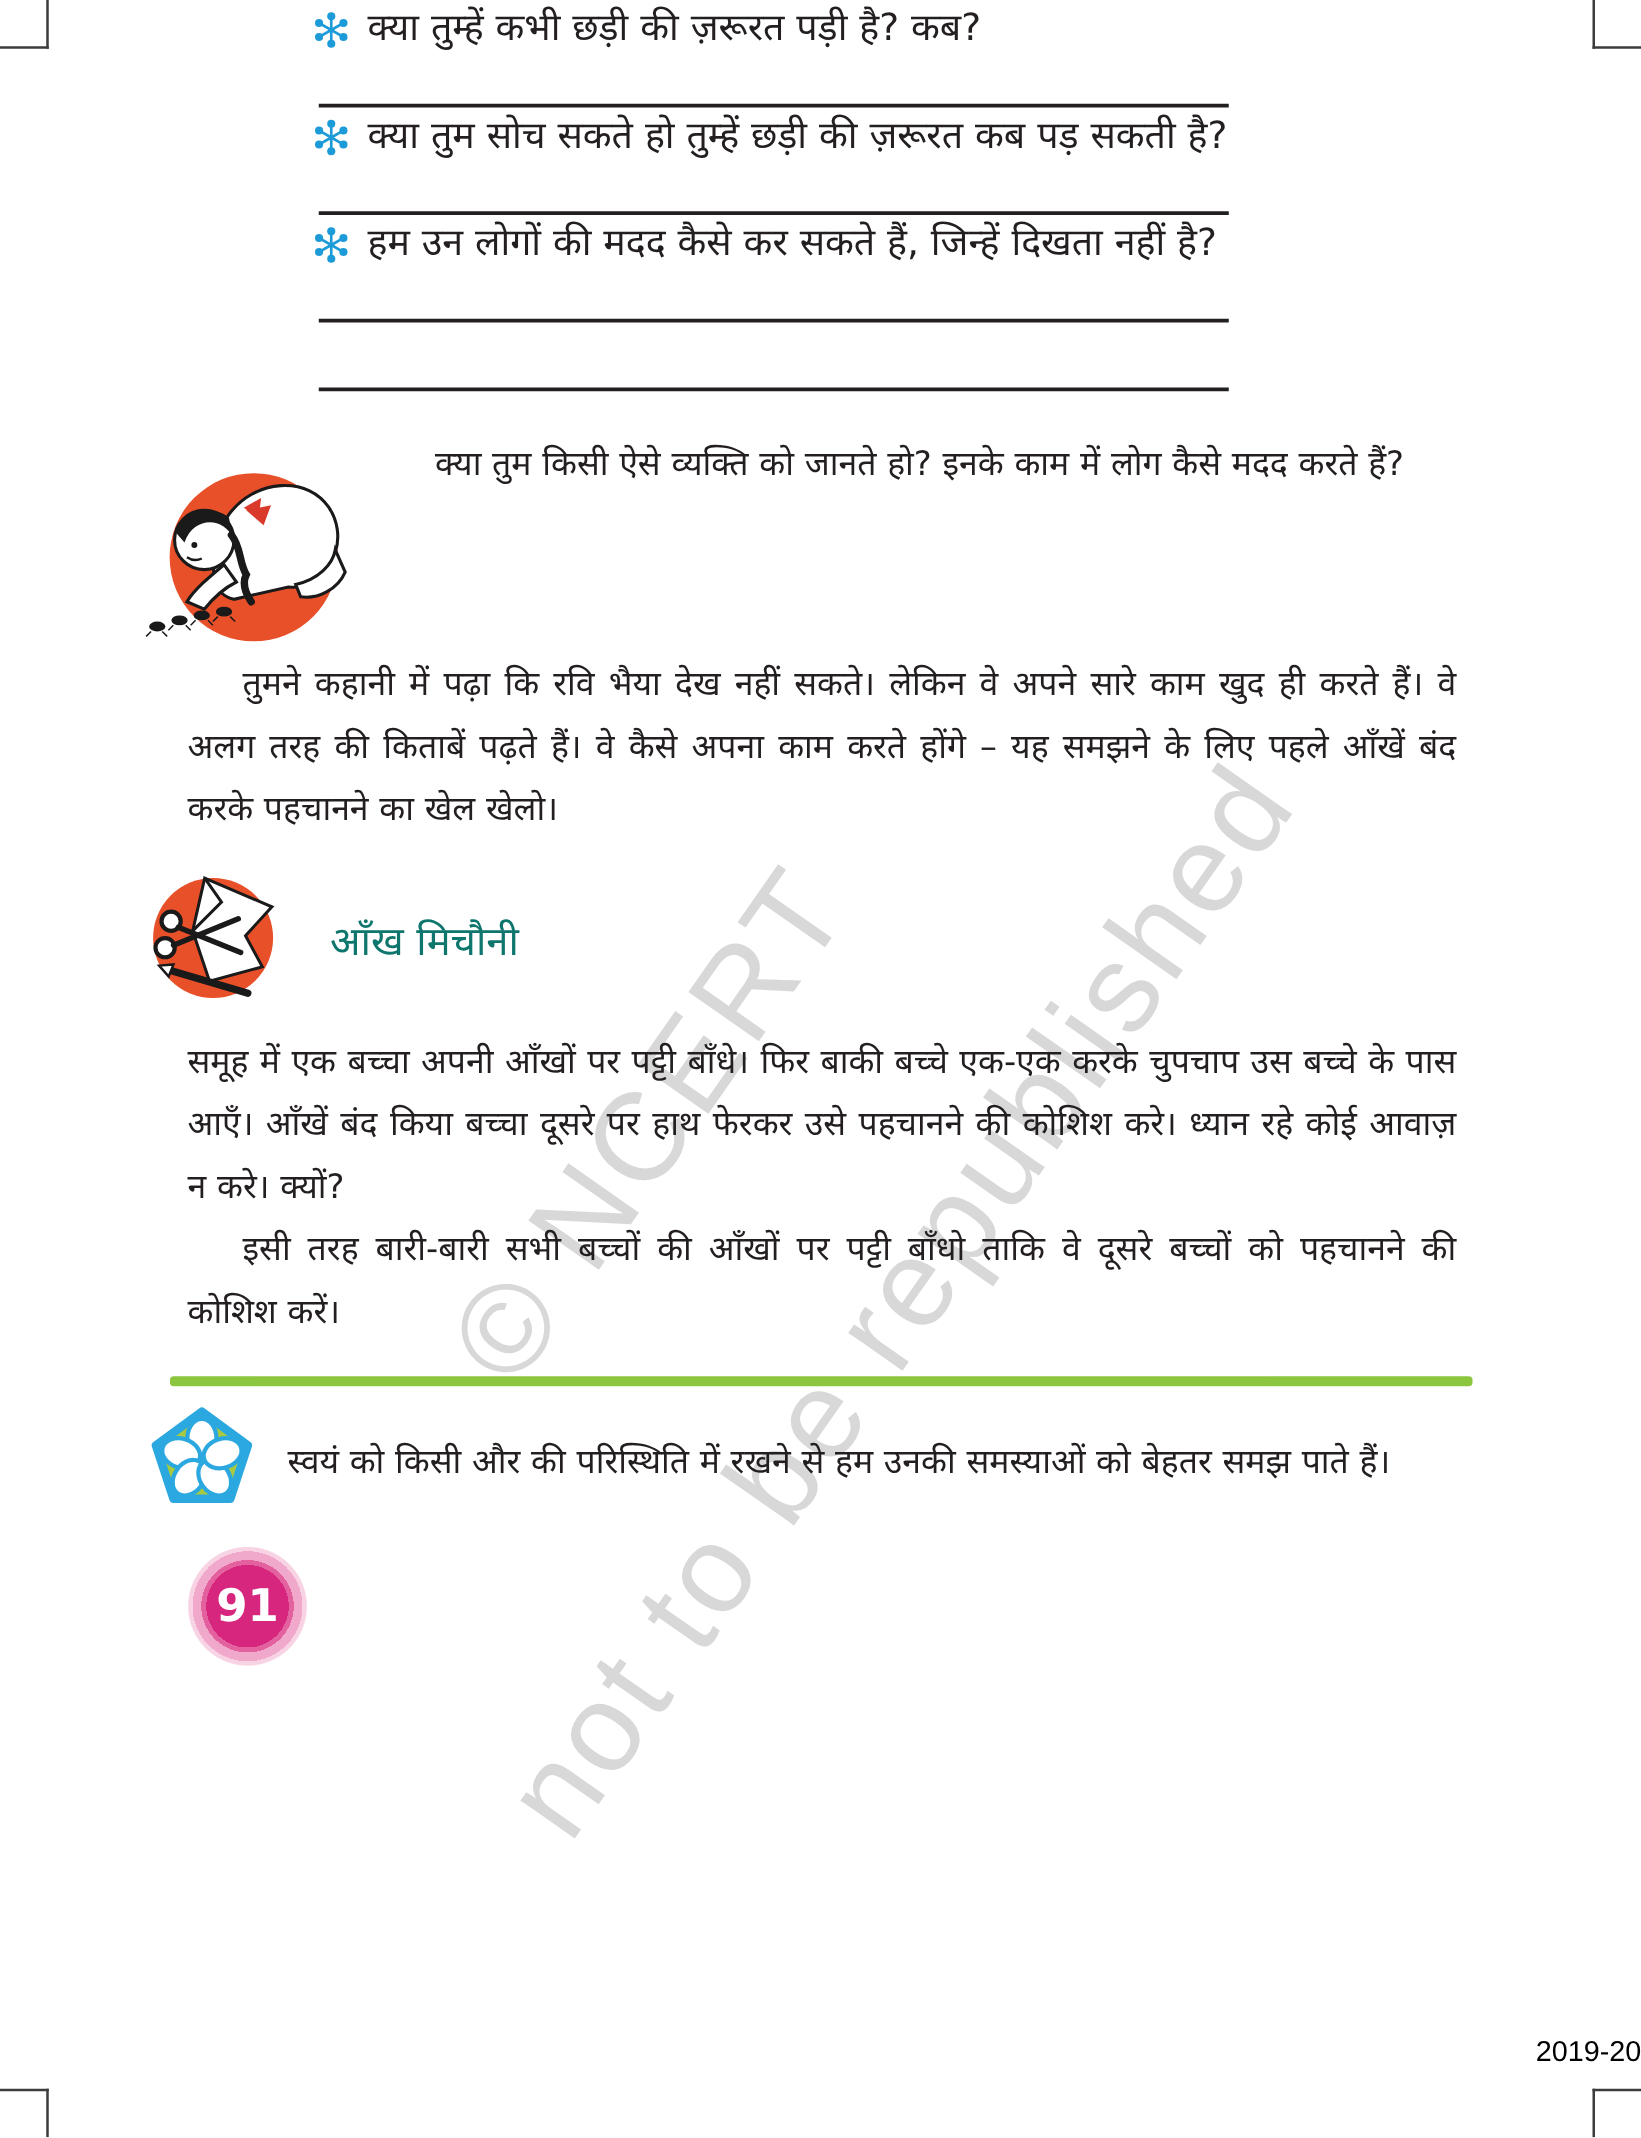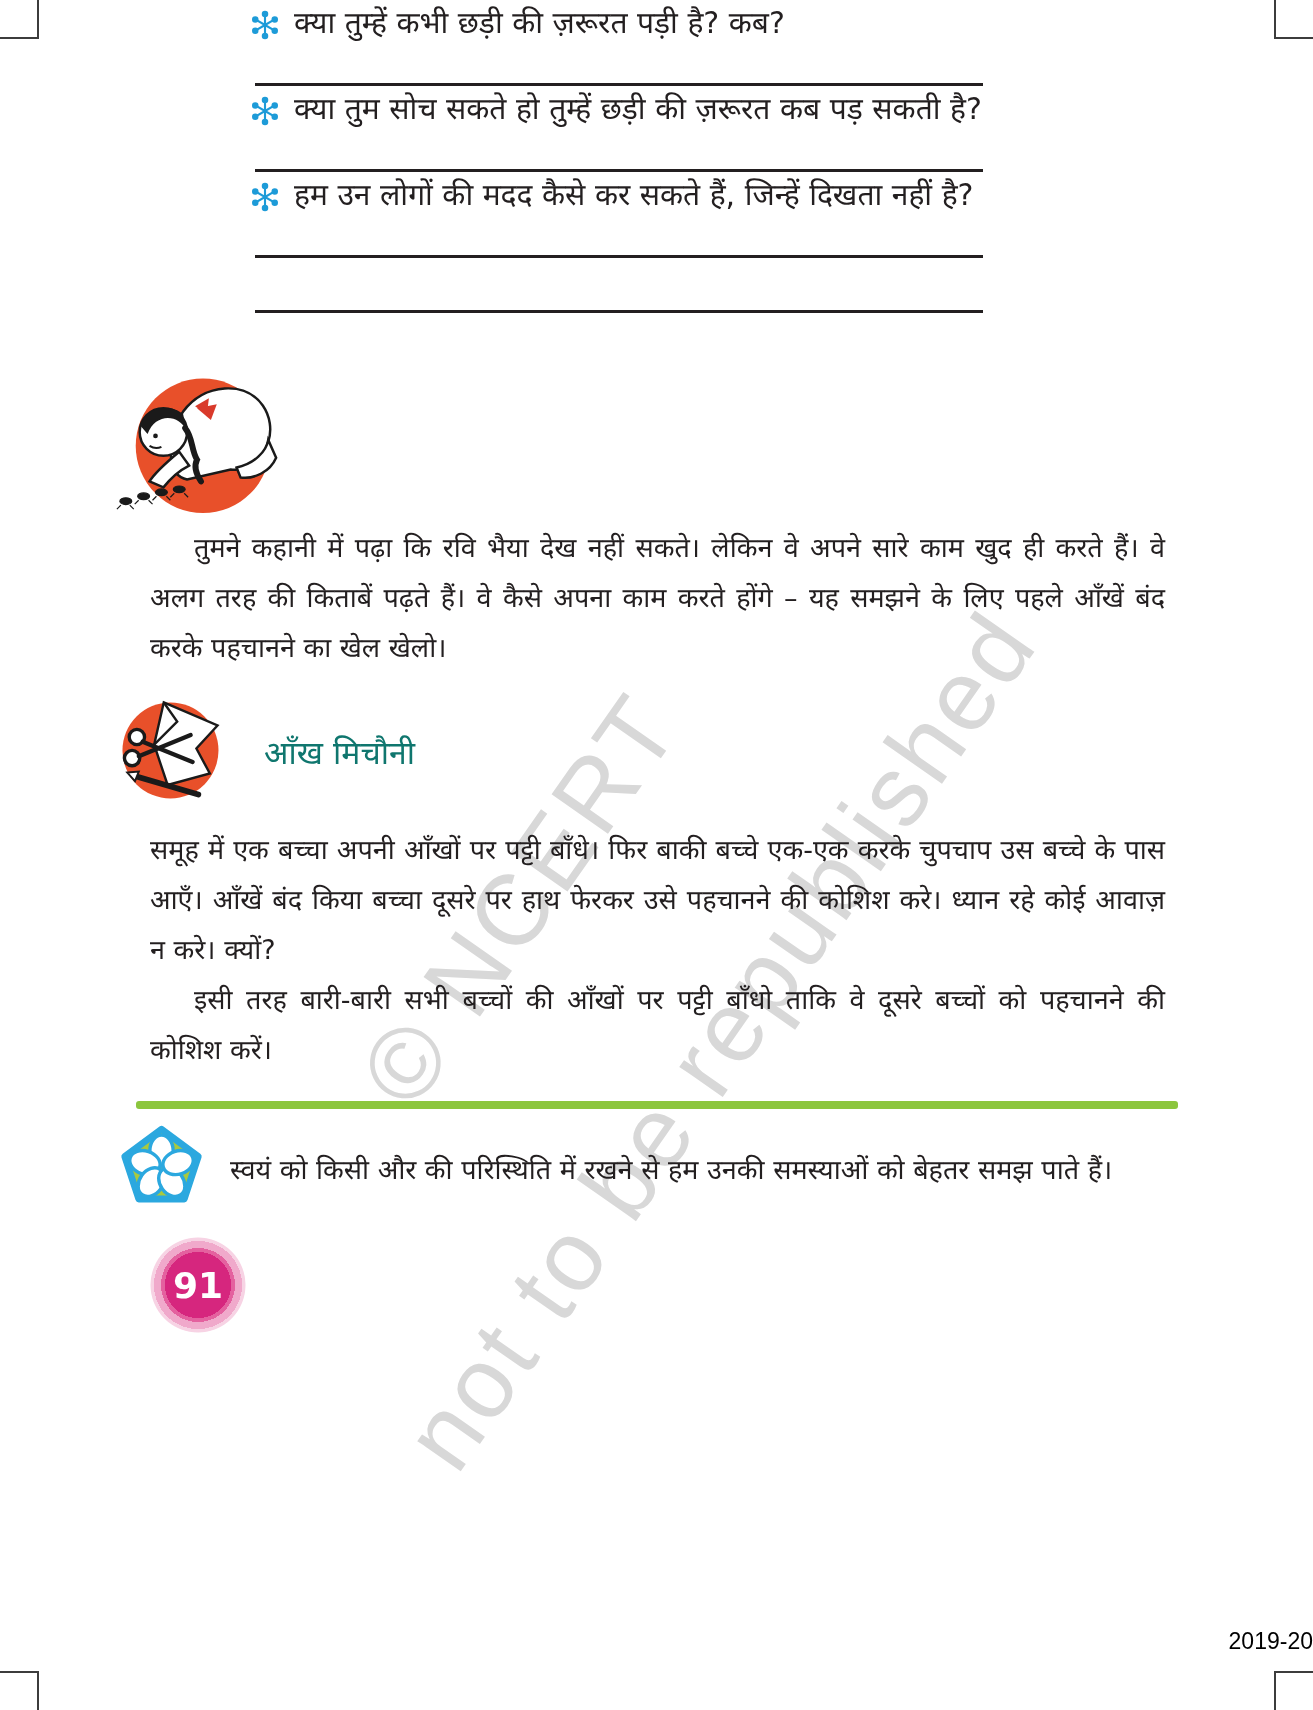--- a/index.html
+++ b/index.html
@@ -199,20 +199,21 @@
 
           <path d="M76,88 C84,98 82,110 88,120 C84,128 88,136 92,142" fill="none" stroke="#1a1a1a" stroke-width="6" stroke-linecap="round"></path>
 
           <path d="M86,66 L100,58 L98,74 Z" fill="#D93A2B"></path>
           <path d="M88,68 L102,80 L108,64 Z" fill="#D93A2B"></path>
 
           <circle cx="46" cy="96" r="2.4" fill="#1a1a1a"></circle>
           <path d="M40,106 Q46,110 52,107" fill="none" stroke="#1a1a1a" stroke-width="2"></path>
         </svg>
       </span>
+      <p class="p-indent">क्या तुम किसी ऐसे व्यक्ति को जानते हो? इनके काम में लोग कैसे मदद करते हैं?</p>
       <p class="p-indent story">तुमने कहानी में पढ़ा कि रवि भैया देख नहीं सकते। लेकिन वे अपने सारे काम खुद ही करते हैं। वे अलग तरह की किताबें पढ़ते हैं। वे कैसे अपना काम करते होंगे – यह समझने के लिए पहले आँखें बंद करके पहचानने का खेल खेलो।</p>
     </div>
 
     <div class="activity-header">
       <span>
         <svg width="120" height="120" viewBox="0 0 125 125">
           <circle cx="63" cy="64" r="50" fill="#E8502A"></circle>
 
           <path d="M56,14 L112,38 L90,62 L104,88 L60,100 L46,58 Z" fill="#ffffff" stroke="#1a1a1a" stroke-width="2.5"></path>
           <path d="M56,14 L70,34 L46,58" fill="none" stroke="#1a1a1a" stroke-width="2.5"></path>

